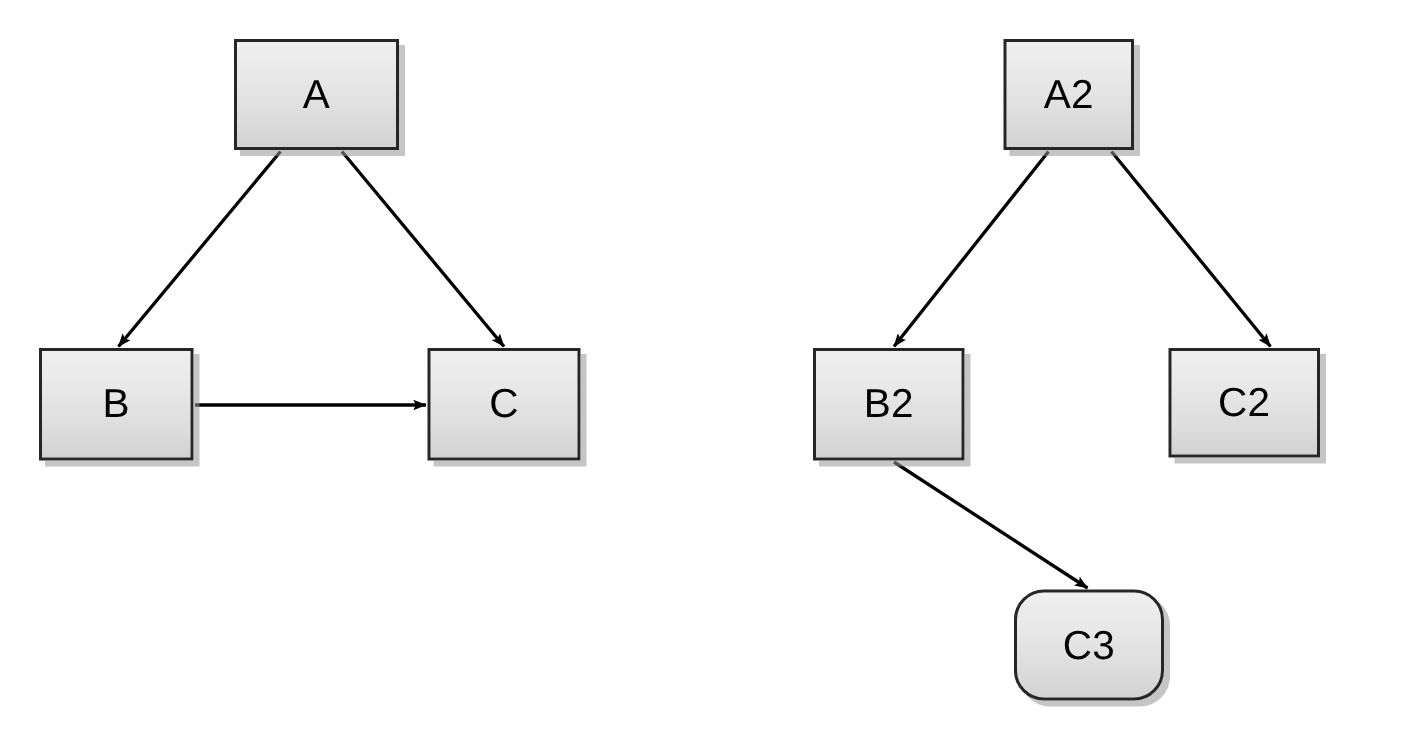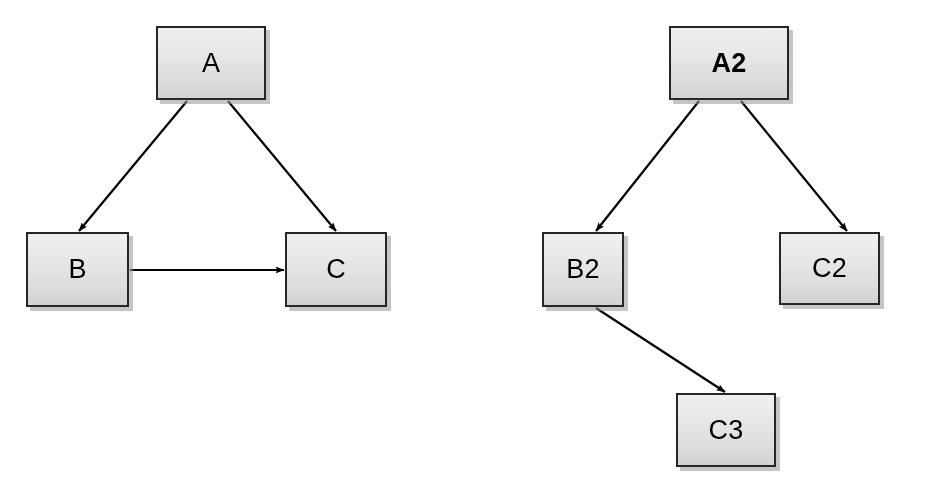--- a/index.html
+++ b/index.html
@@ -71,27 +71,27 @@
   <div id="nodes-layer">
       <div class="node" style="left: 156px; top: 26px; width: 110px; height: 74px;">
         <span class="node-label">A</span>
       </div>
       <div class="node" style="left: 26px; top: 232px; width: 103px; height: 75px;">
         <span class="node-label">B</span>
       </div>
       <div class="node" style="left: 285px; top: 232px; width: 102px; height: 75px;">
         <span class="node-label">C</span>
       </div>
-      <div class="node" style="left: 669px; top: 26px; width: 120px; height: 74px; font-weight: bold;">
+      <div class="node" style="left: 669px; top: 26px; width: 87px; height: 74px;">
         <span class="node-label">A2</span>
       </div>
-      <div class="node" style="left: 542px; top: 232px; width: 82px; height: 75px;">
+      <div class="node" style="left: 542px; top: 232px; width: 101px; height: 75px;">
         <span class="node-label">B2</span>
       </div>
       <div class="node" style="left: 779px; top: 232px; width: 101px; height: 73px;">
         <span class="node-label">C2</span>
       </div>
-      <div class="node" style="left: 676px; top: 393px; width: 100px; height: 74px;">
+      <div class="node" style="left: 676px; top: 393px; width: 100px; height: 74px; border-radius: 20px;">
         <span class="node-label">C3</span>
       </div>
     </div>
 
 </div>
 
 </body></html>

